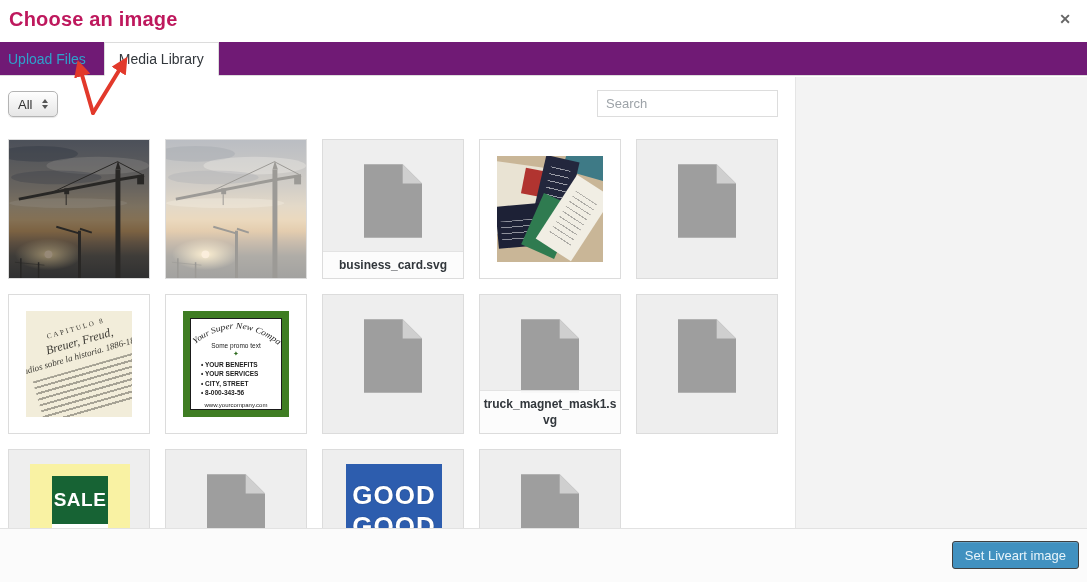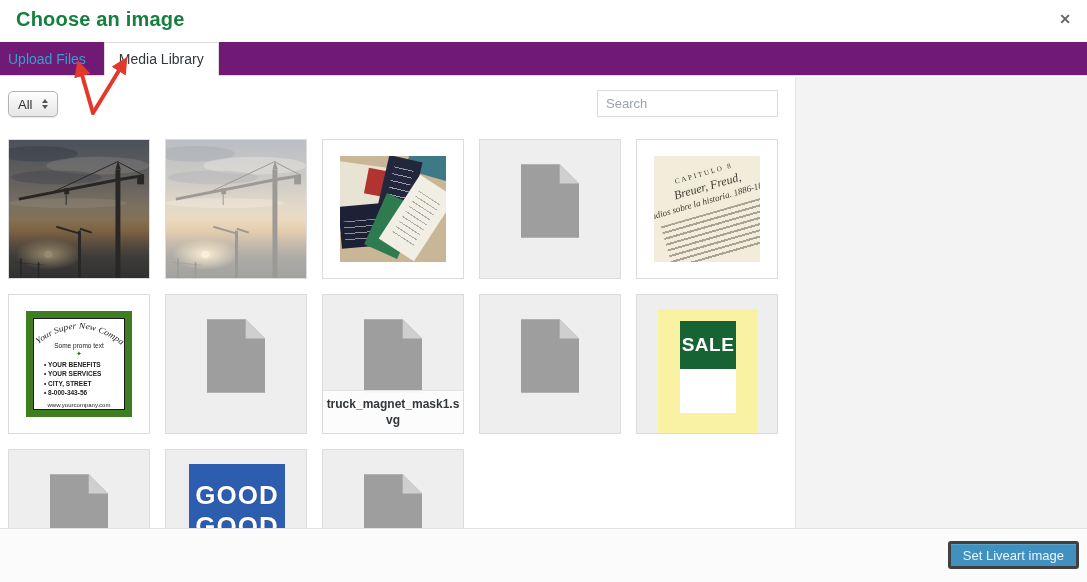--- a/index.html
+++ b/index.html
@@ -2,21 +2,21 @@
 <html><head>
 <meta charset="utf-8">
 <style>
   * { box-sizing: border-box; margin: 0; padding: 0; }
   html,body { width:1087px; height:582px; overflow:hidden; }
   body { font-family:"Liberation Sans", sans-serif; background:#fff; position:relative; }
   .modal { position:absolute; inset:0; background:#fff; overflow:hidden; }
 
   
   .frame-title { position:absolute; top:0; left:0; right:0; height:42px; background:#fff; }
-  .frame-title h1 { font-size:20px; font-weight:700; color:#15803d; padding:8px 0 0 16px; letter-spacing:.2px; }
+  .frame-title h1 { font-size:20px; font-weight:700; color:#be185d; padding:8px 0 0 9px; letter-spacing:.2px; }
   .close-btn { position:absolute; top:9px; right:12px; width:20px; height:20px; color:#666;
                font-size:14px; font-weight:700; text-align:center; line-height:20px; cursor:pointer; }
 
   
   .router { position:absolute; top:42px; left:0; right:0; height:34px; border-bottom:1px solid #dcdcdc;
             background:#701a75; display:flex; align-items:stretch; padding-left:8px; z-index:2; }
   .tab { display:flex; align-items:center; font-size:14px; cursor:pointer; }
   .tab-upload { color:#2ea2cc; padding:0 14px 0 0; }
   .tab-media { color:#32373c; background:#fff; border:1px solid #dcdcdc; border-bottom:1px solid #fff;
                padding:16px 14px; margin-bottom:-1px; margin-left:4px; }
@@ -102,21 +102,21 @@
   
   .gl-wrap { position:absolute; left:23px; top:14px; width:96px; height:140px; background:#2d5dae;
              display:flex; flex-direction:column; align-items:center; padding-top:16px; }
   .gl-line { color:#fff; font-weight:700; font-size:26px; letter-spacing:1px; line-height:1.2;
              font-stretch:condensed; text-shadow:0 0 1px #16346b; }
 
   
   .footer { position:absolute; left:0; right:0; bottom:0; height:54px; background:#fbfbfb;
             border-top:1px solid #e2e2e2; z-index:3; }
   .btn-primary { position:absolute; right:8px; bottom:13px; height:28px; padding:0 12px; font-size:13px;
-                 color:#e8f5fb; background:#4191c0; border:3px solid #404040; border-radius:3px;
+                 color:#e8f5fb; background:#4191c0; border:1px solid #404040; border-radius:3px;
                  cursor:pointer; box-shadow:inset 0 1px 0 rgba(255,255,255,.15); font-family:inherit; }
 
   
   .arrow-overlay { position:absolute; inset:0; width:1087px; height:582px; pointer-events:none; z-index:10; }
 
   .hidden-defs { position:absolute; width:0; height:0; }
 </style>
 </head>
 <body>
 
@@ -224,20 +224,27 @@
               <line x1="48" y1="88" x2="72" y2="95" stroke-width="2"></line>
               <line x1="72" y1="90" x2="84" y2="94" stroke-width="2"></line>
               <line x1="12" y1="140" x2="12" y2="120" stroke-width="1.5"></line>
               <line x1="30" y1="140" x2="30" y2="124" stroke-width="1.5"></line>
               <line x1="6" y1="124" x2="36" y2="127" stroke-width=".7" opacity=".8"></line>
             </g>
           </svg>
           <div class="overlay shade-light"></div>
         </div>
 
+        <div class="attachment">
+          <svg class="doc-icon" viewBox="0 0 60 76">
+            <polygon points="0,0 40,0 60,20 60,76 0,76" fill="#9e9e9e"></polygon>
+            <polygon points="40,0 60,20 40,20" fill="#cfcfcf"></polygon>
+          </svg>
+          <div class="fname">business_card.svg</div>
+        </div>
 
         <div class="attachment white">
           <div class="photo-box cards-bg">
             <div class="ccard c-env"></div>
             <div class="ccard c-teal"></div>
             <div class="ccard c-red"></div>
             <div class="ccard c-dark1"></div>
             <div class="ccard c-navy"></div>
             <div class="ccard c-green"></div>
             <div class="ccard c-white"></div>

